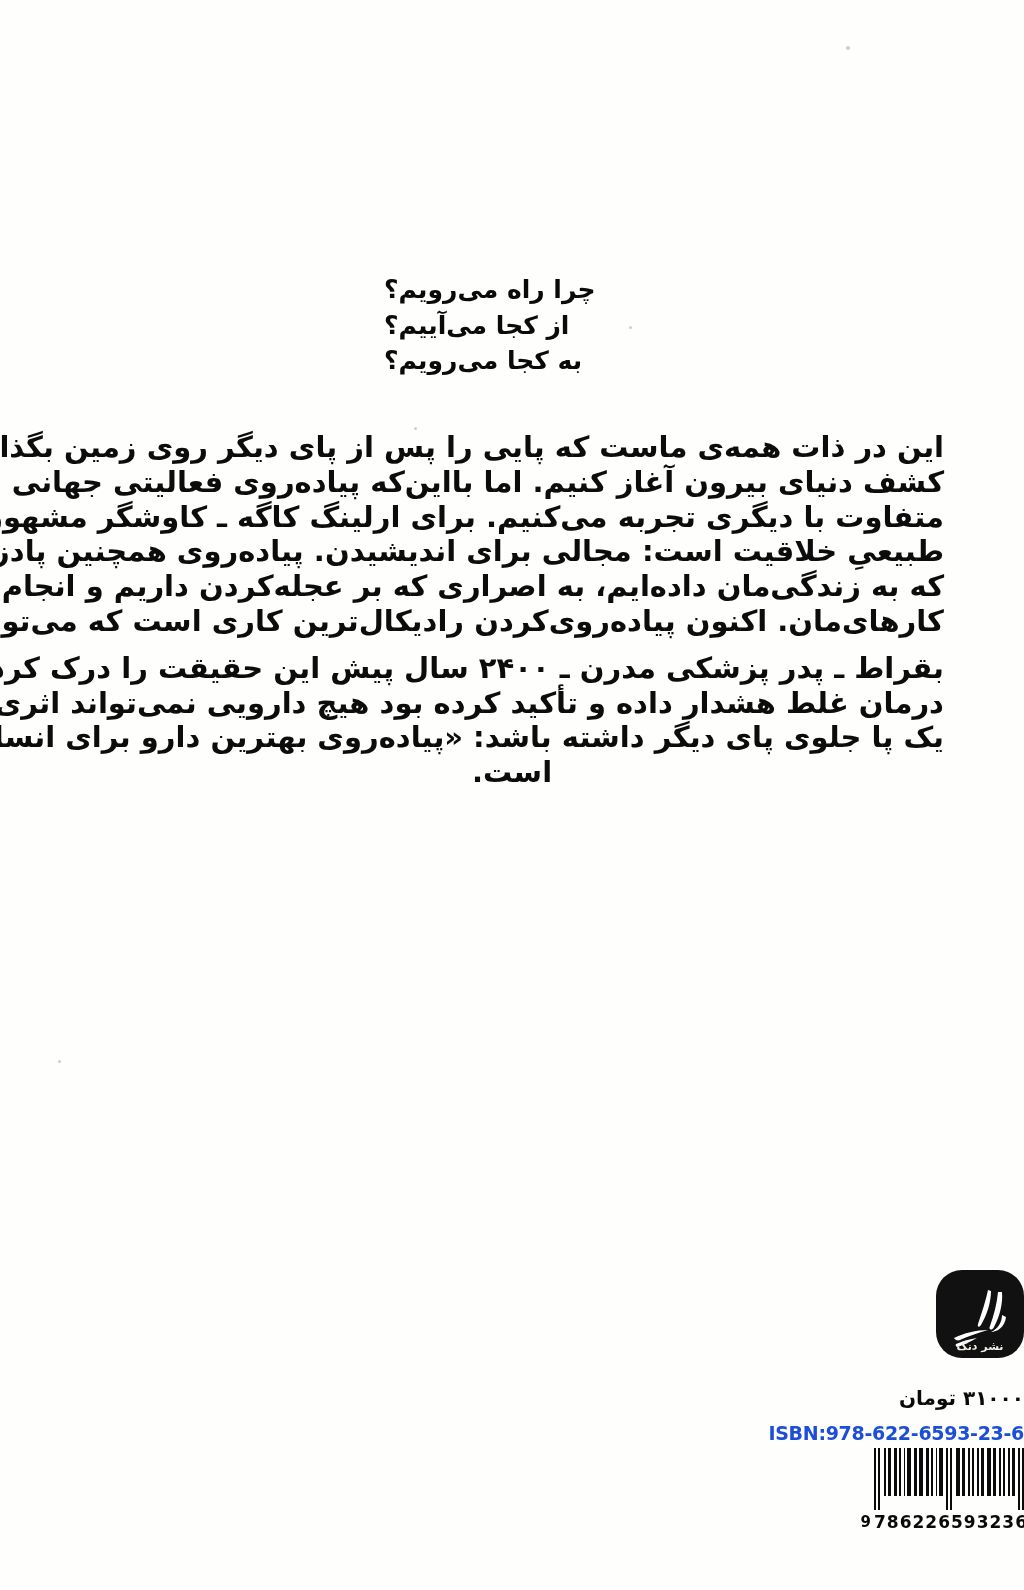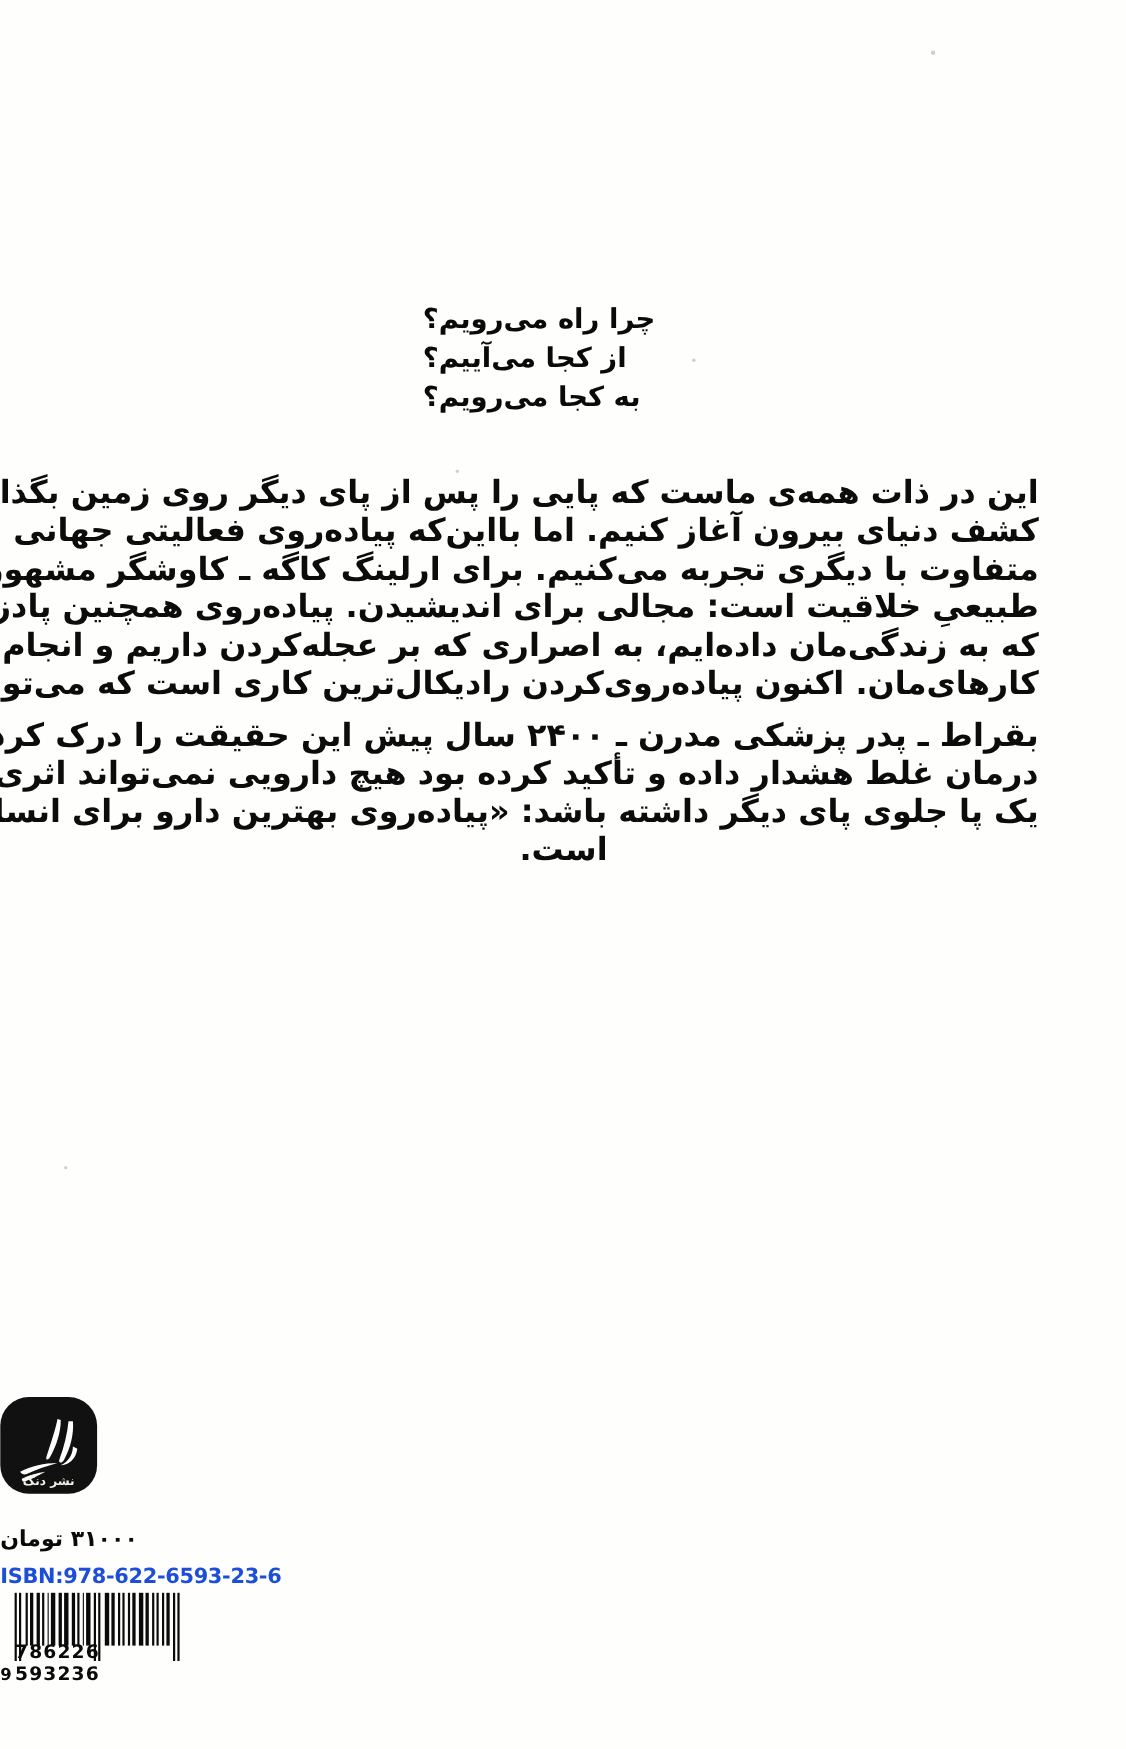--- a/index.html
+++ b/index.html
@@ -68,21 +68,21 @@
   }
 
   
   .footer {
     position: absolute;
     left: 0;
     right: 0;
     top: 1270px;
     display: flex;
     flex-direction: column;
-    align-items: flex-end;
+    align-items: flex-start;
   }
 
   .logo {
     width: 88px;
     height: 88px;
     border-radius: 26px;
     background: #111111;
     position: relative;
     overflow: hidden;
     display: block;
@@ -156,21 +156,20 @@
     position: absolute;
     left: 0;
     bottom: 0;
     width: 100%;
     display: flex;
     justify-content: space-around;
     font-size: 17px;
     font-weight: 700;
     letter-spacing: 1px;
     color: #0a0a0a;
-    flex-direction: column;
   }
 
   .speck {
     position: absolute;
     background: #cfcfc8;
     border-radius: 50%;
   }
 </style>
 </head>
 <body>

